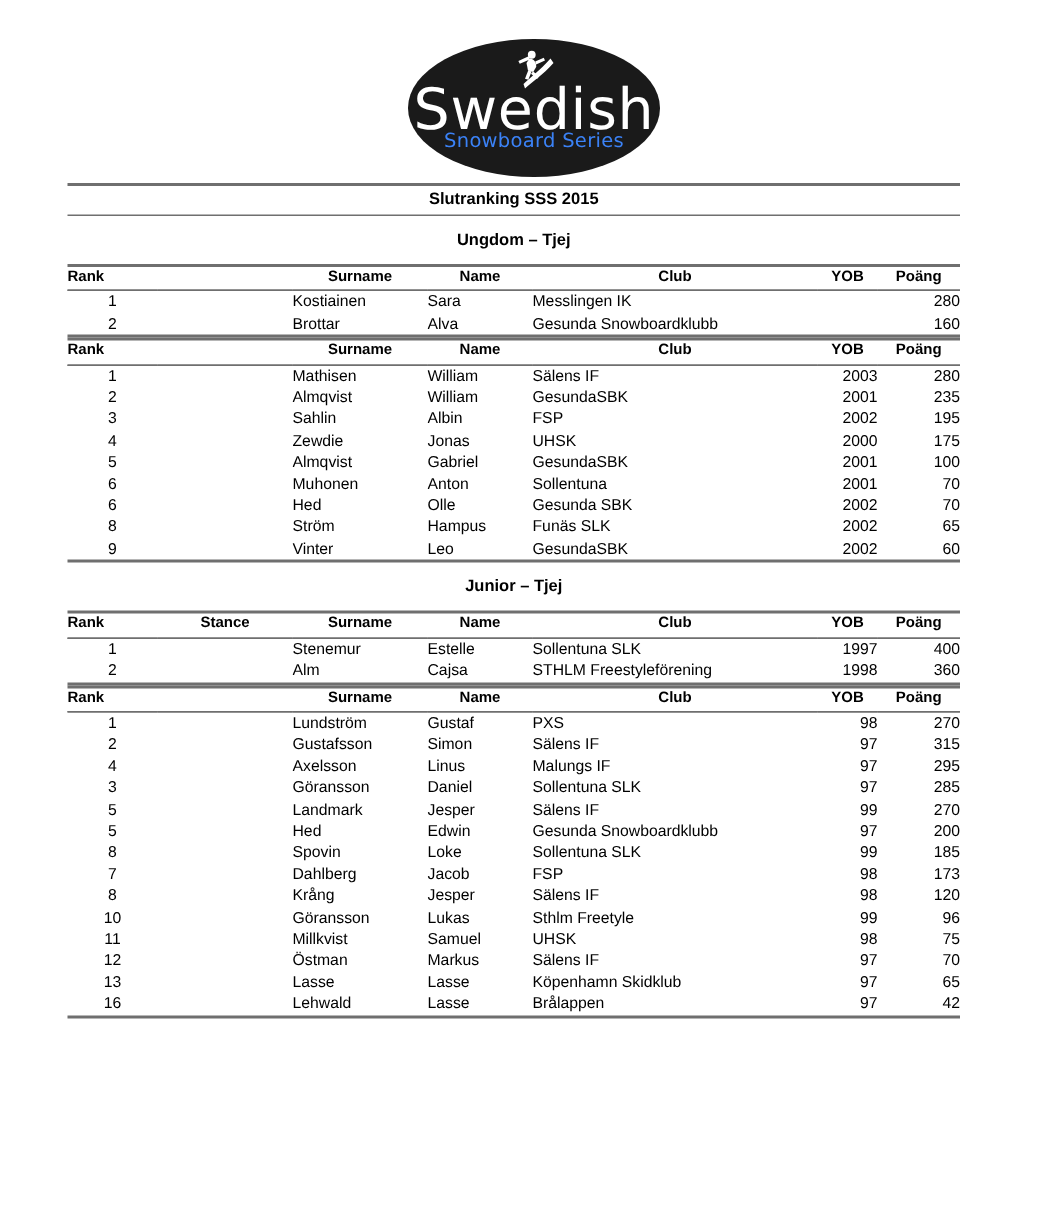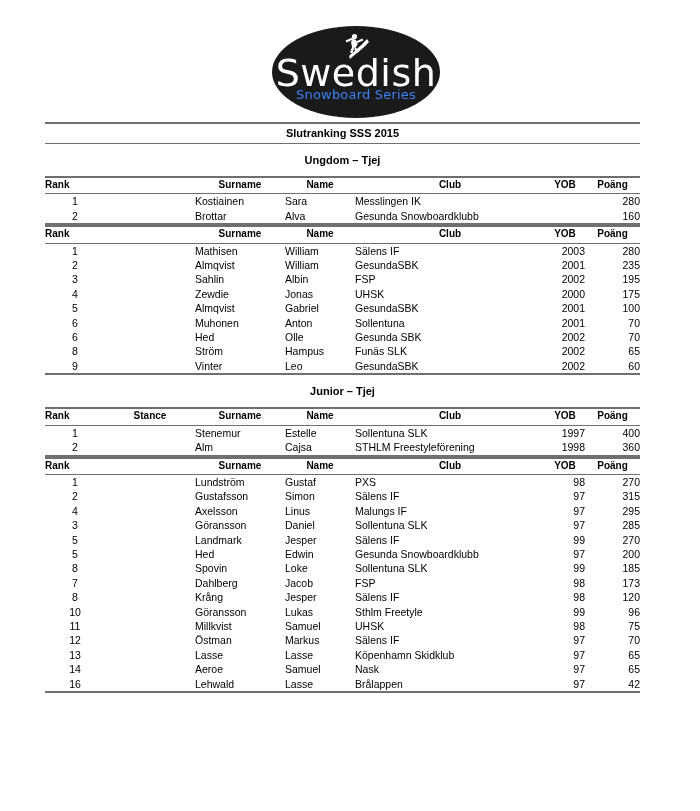--- a/index.html
+++ b/index.html
@@ -475,29 +475,20 @@
             <tr>
               <td class="c-rank">13</td>
               <td class="c-gap"></td>
               <td class="c-sur">Lasse</td>
               <td class="c-name">Lasse</td>
               <td class="c-club">Köpenhamn Skidklub</td>
               <td class="c-yob">97</td>
               <td class="c-poang">65</td>
             </tr>
             <tr>
-              <td class="c-rank">14</td>
-              <td class="c-gap"></td>
-              <td class="c-sur">Aeroe</td>
-              <td class="c-name">Samuel</td>
-              <td class="c-club">Nask</td>
-              <td class="c-yob">97</td>
-              <td class="c-poang">65</td>
-            </tr>
-            <tr>
               <td class="c-rank">16</td>
               <td class="c-gap"></td>
               <td class="c-sur">Lehwald</td>
               <td class="c-name">Lasse</td>
               <td class="c-club">Brålappen</td>
               <td class="c-yob">97</td>
               <td class="c-poang">42</td>
             </tr>
           </tbody>
         </table>

